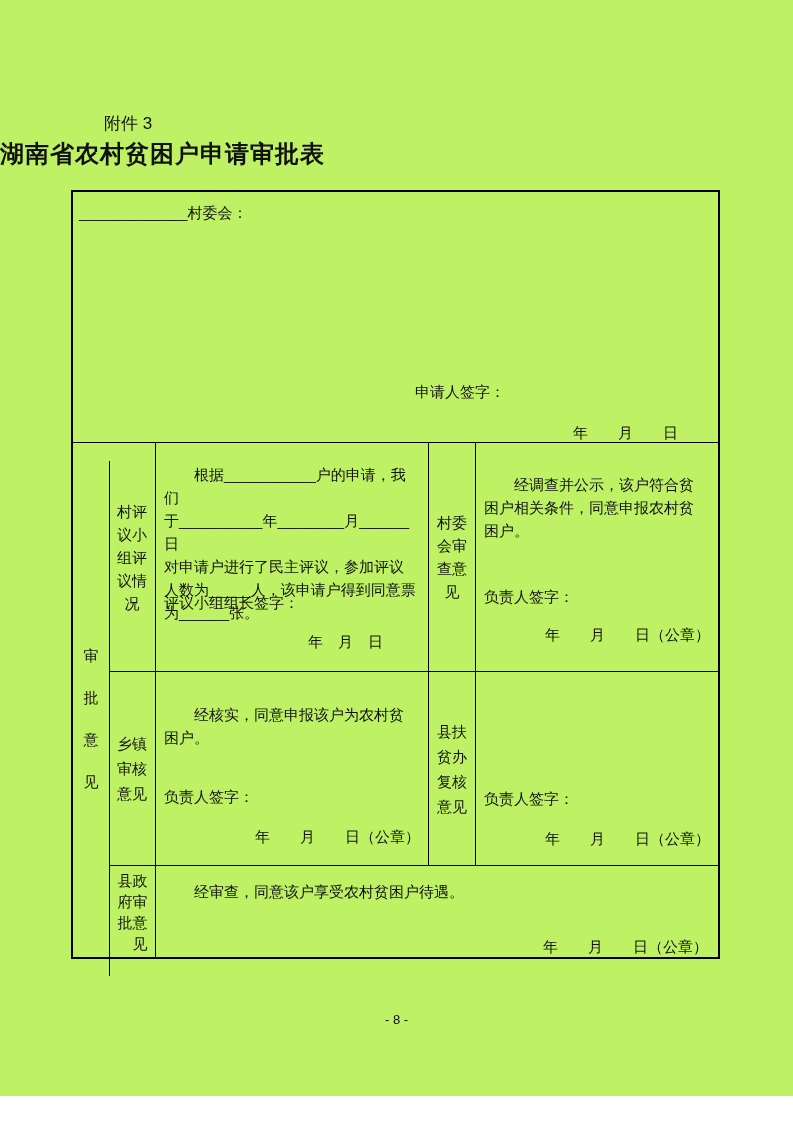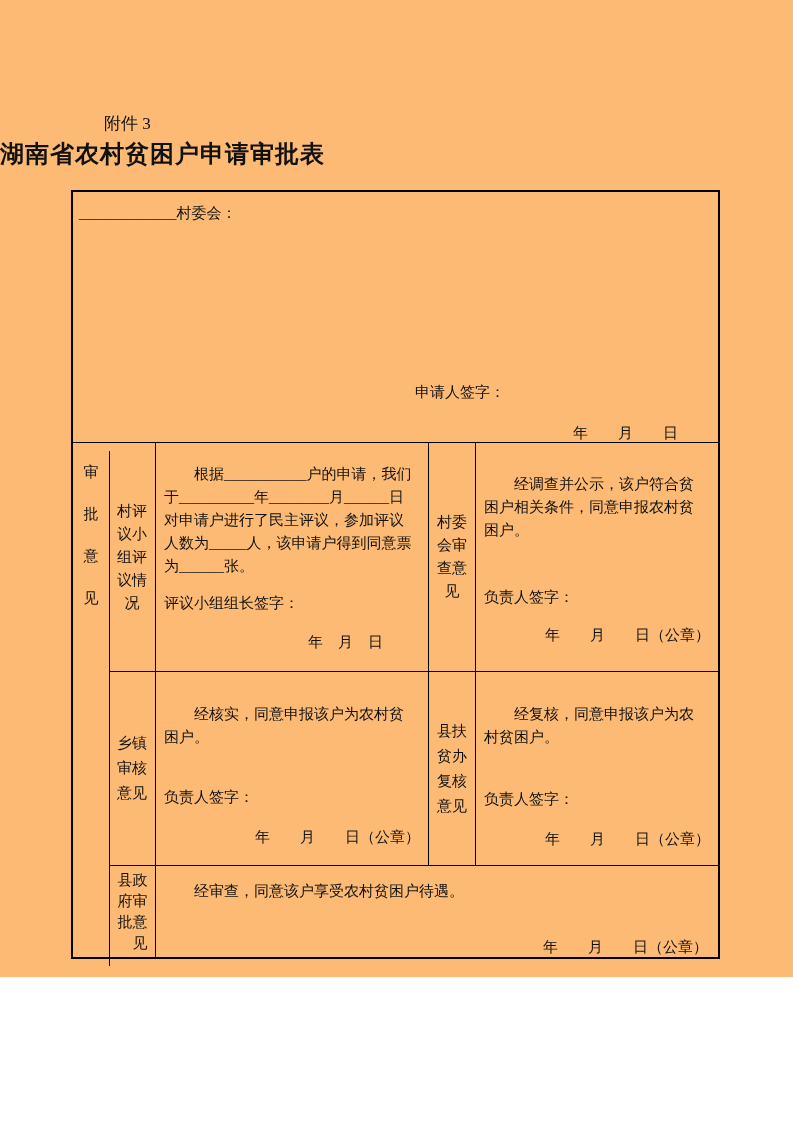--- a/index.html
+++ b/index.html
@@ -1,37 +1,37 @@
 <!DOCTYPE html>
 <html><head>
 <meta charset="utf-8">
 <style>
   html,body{margin:0;padding:0;background:#fff;}
   .page{
-    position:relative;width:793px;height:977px;background:#fdba74;overflow:hidden;
-    font-family:Liberation Serif, serif;color:#111;
+    position:relative;width:793px;height:1096px;background:#bef264;overflow:hidden;
+    font-family:Liberation Sans, sans-serif;color:#111;
   }
   .attachment{position:absolute;top:112px;left:104px;font-size:17px;}
   .title{position:absolute;top:138px;left:0;width:100%;margin:0;text-align:left;
     font-size:24px;font-weight:700;letter-spacing:1px;}
   
   .box{position:absolute;left:71px;top:190px;width:649px;height:769px;
     border:2px solid #000;box-sizing:border-box;font-size:15px;}
   
   .app{position:absolute;left:0;top:0;width:645px;height:250px;}
   .addr{position:absolute;top:12px;left:6px;}
   .pre{white-space:pre-line;}
   .app-body{position:absolute;top:40px;left:6px;right:8px;line-height:25.5px;}
   .app-sign{position:absolute;top:191px;left:342px;}
   .app-date{position:absolute;top:232px;right:40px;}
   
   .grid{position:absolute;left:0;top:250px;width:645px;height:515px;
     border-top:1.5px solid #000;}
-  .colA{position:absolute;left:0;top:8px;width:36px;height:515px;
-    border-right:1.5px solid #000;display:flex;align-items:flex-start;justify-content:center;}
+  .colA{position:absolute;left:0;top:18px;width:36px;height:515px;
+    border-right:1.5px solid #000;display:flex;align-items:center;justify-content:center;}
   .vtext{width:16px;line-height:42px;text-align:center;word-break:break-all;}
   .row{position:absolute;left:36px;width:609px;box-sizing:border-box;}
   .row1{top:0;height:228px;}
   .row2{top:228px;height:194px;border-top:1.5px solid #000;}
   .row3{top:422px;height:93px;border-top:1.5px solid #000;}
   .hcell{position:absolute;top:0;bottom:0;width:47px;border-right:1.5px solid #000;
     display:flex;align-items:center;justify-content:center;box-sizing:border-box;}
   .hB{left:0;}
   .hD{left:320px;}
   .htext{width:31px;text-align:center;line-height:23px;word-break:break-all;}
@@ -114,22 +114,20 @@
         <div class="cC">
           <div class="body pre">　　经核实，同意申报该户为农村贫
 困户。</div>
           <div class="sign">负责人签字：</div>
           <div class="date">年　　月　　日（公章）</div>
         </div>
         <div class="hcell hD">
           <span class="htext">县扶贫办复核意见</span>
         </div>
         <div class="cE">
-          <div class="body pre">　　经复核，同意申报该户为农
-村贫困户。</div>
           <div class="sign">负责人签字：</div>
           <div class="date">年　　月　　日（公章）</div>
         </div>
       </div>
 
       <div class="row row3">
         <div class="hcell hB">
           <span class="htext">县政府审批意见</span>
         </div>
         <div class="cM">

